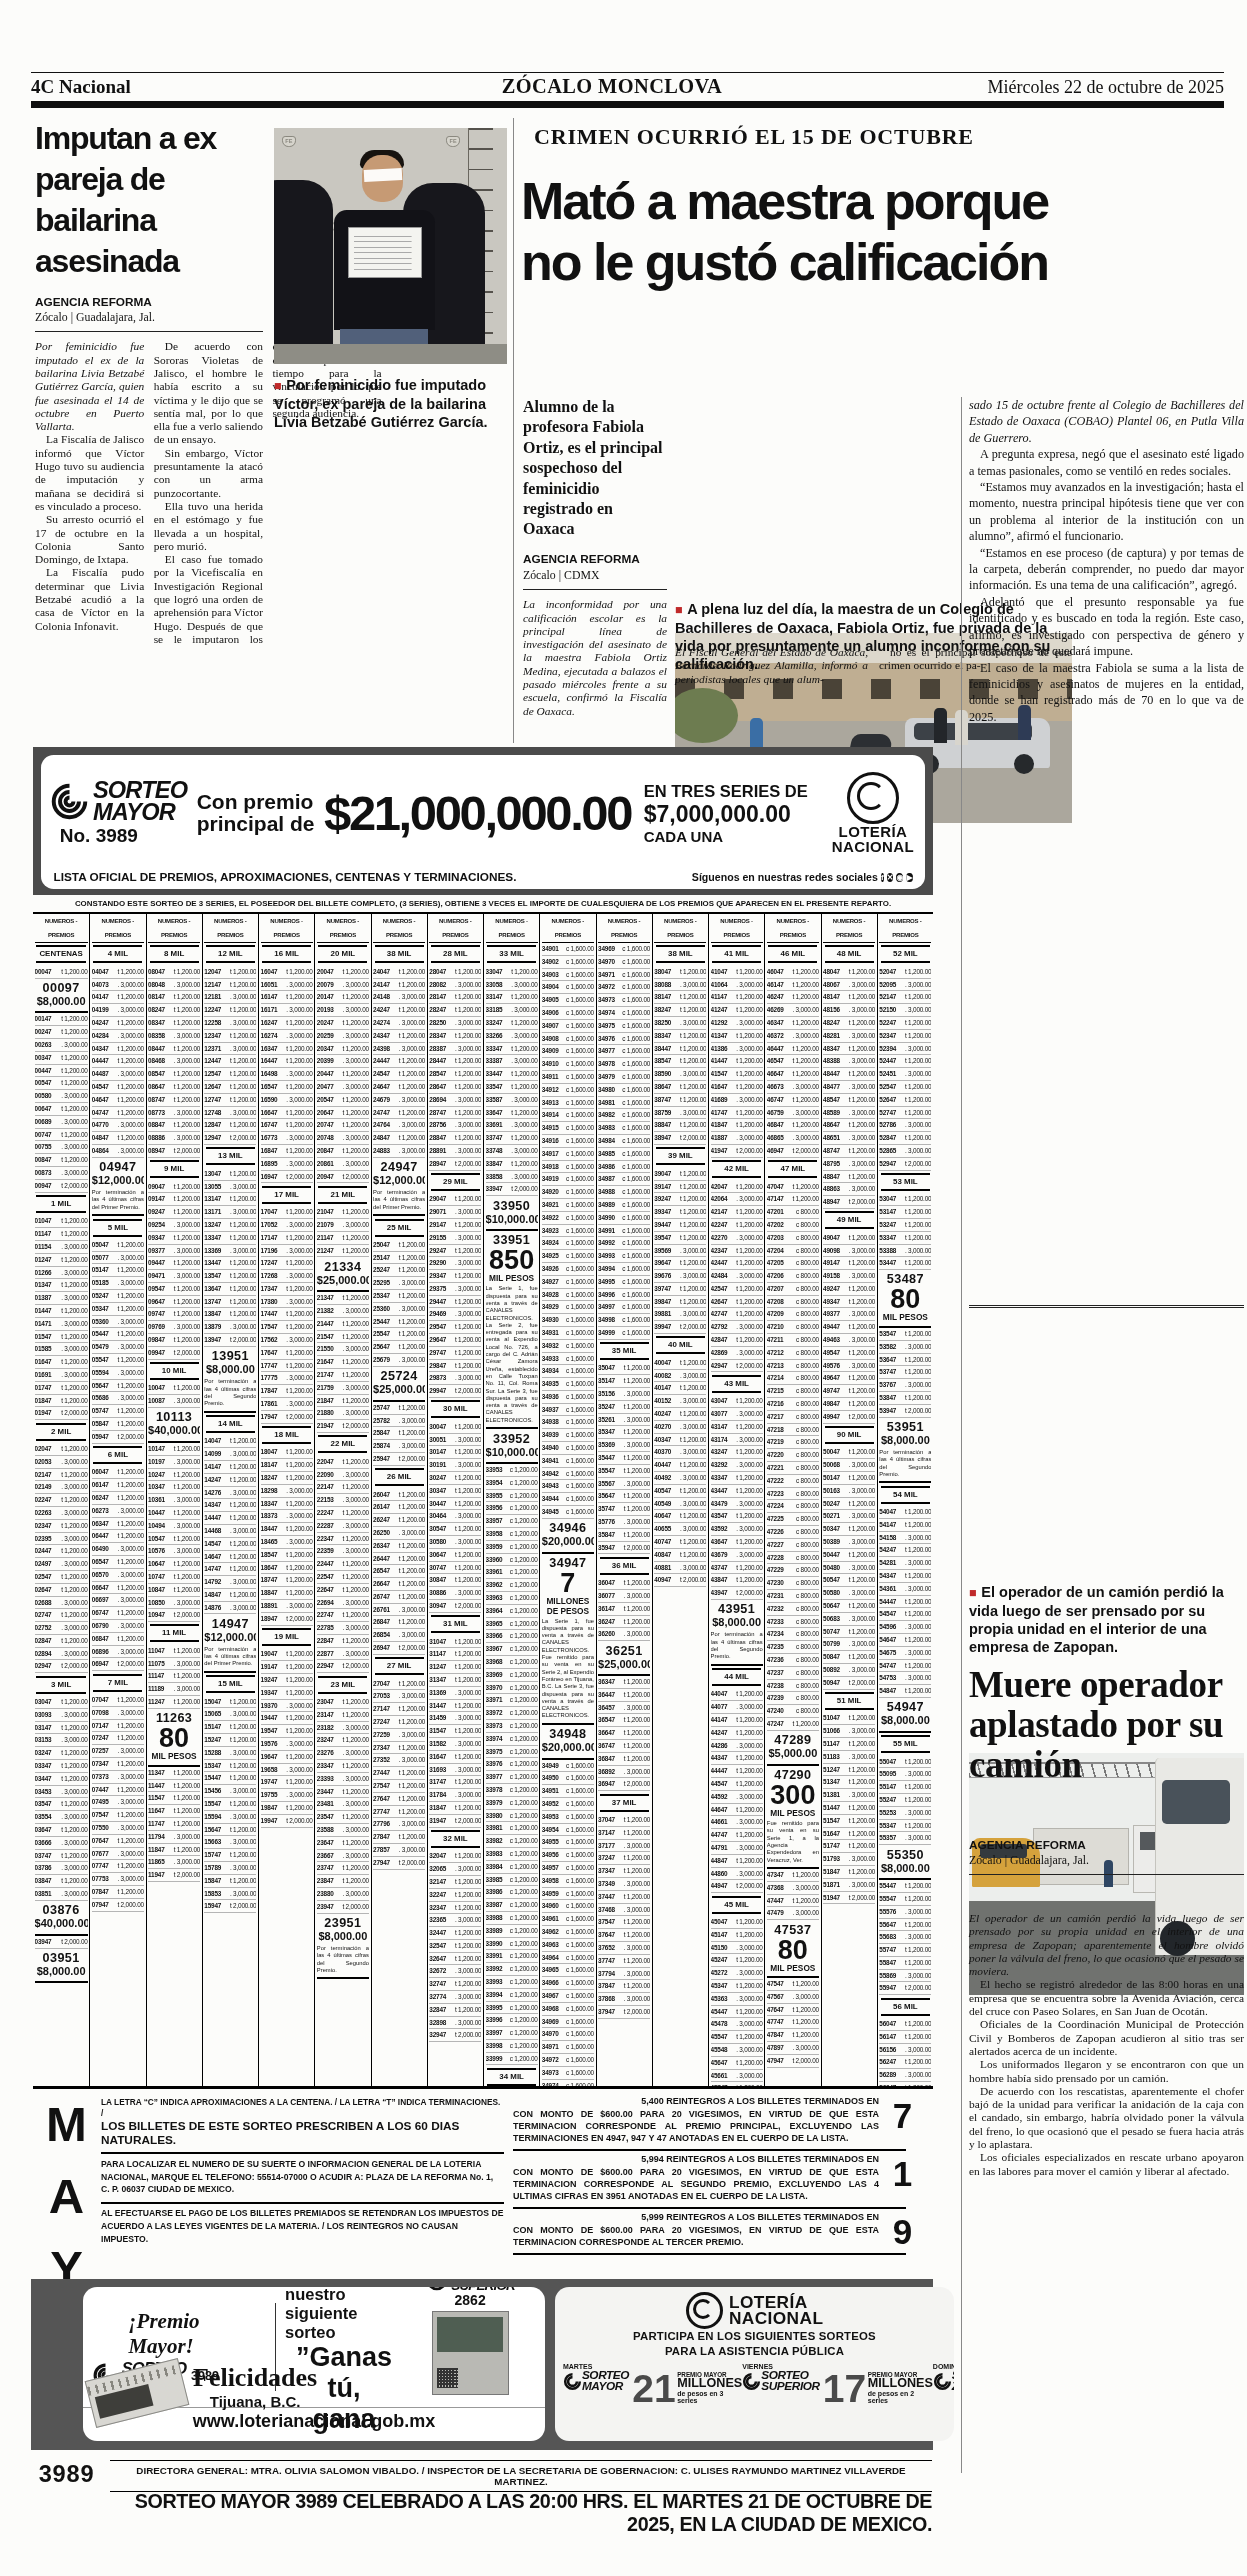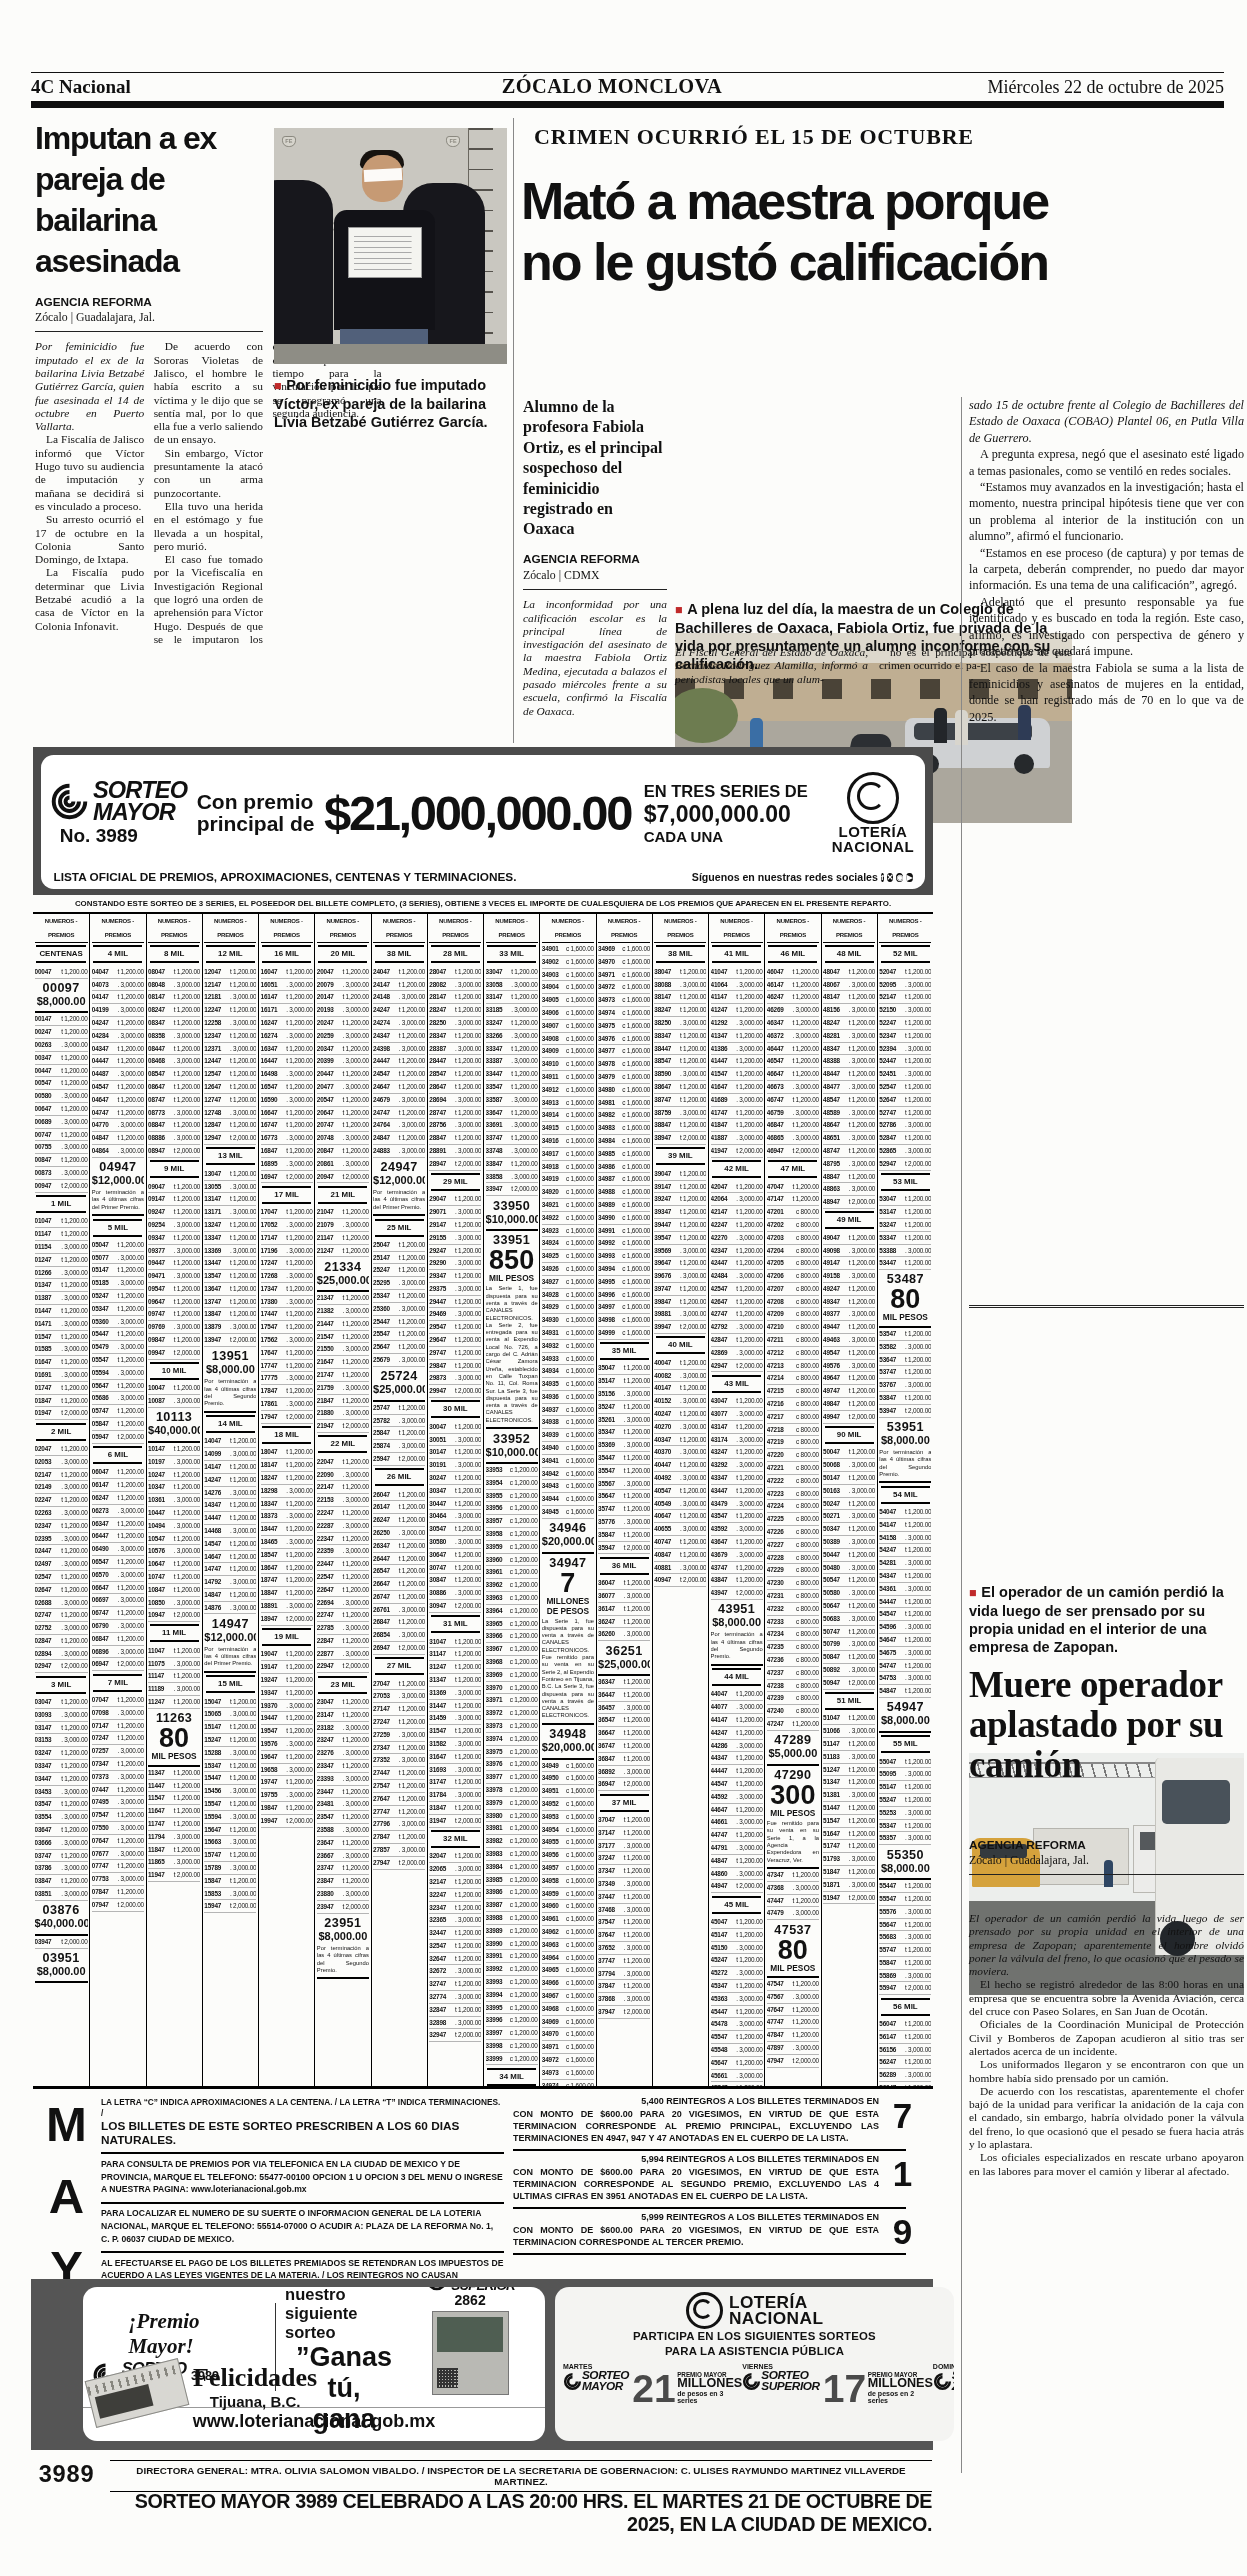--- a/index.html
+++ b/index.html
@@ -4845,23 +4845,20 @@
         </div>
       </div>
   </div>
 
   <div class="abs" id="legends">
     <div class="leg-item">
       <div class="leg-l1">LA LETRA “C” INDICA APROXIMACIONES A LA CENTENA. / LA LETRA “T” INDICA TERMINACIONES. /</div>
       <div class="leg-l2">LOS BILLETES DE ESTE SORTEO PRESCRIBEN A LOS 60 DIAS NATURALES.</div>
     </div>
     <div class="leg-item">
-      <div class="leg-p">PARA CONSULTA DE PREMIOS POR VIA TELEFONICA EN LA CIUDAD DE MEXICO Y DE PROVINCIA, MARQUE EL TELEFONO: 55477-00100 OPCION 1 U OPCION 3 DEL MENU O INGRESE A NUESTRA PAGINA: www.loterianacional.gob.mx</div>
-    </div>
-    <div class="leg-item">
       <div class="leg-p">PARA LOCALIZAR EL NUMERO DE SU SUERTE O INFORMACION GENERAL DE LA LOTERIA NACIONAL, MARQUE EL TELEFONO: 55514-07000 O ACUDIR A: PLAZA DE LA REFORMA No. 1, C. P. 06037 CIUDAD DE MEXICO.</div>
     </div>
     <div class="leg-item" style="border-bottom:none;">
       <div class="leg-p">AL EFECTUARSE EL PAGO DE LOS BILLETES PREMIADOS SE RETENDRAN LOS IMPUESTOS DE ACUERDO A LAS LEYES VIGENTES DE LA MATERIA. / LOS REINTEGROS NO CAUSAN IMPUESTO.</div>
     </div>
   </div>
   <div class="abs" id="reintegros">
       <div class="reint">
         <div class="first">5,400 REINTEGROS A LOS BILLETES TERMINADOS EN</div>
         <div class="rest">CON MONTO DE $600.00 PARA 20 VIGESIMOS, EN VIRTUD DE QUE ESTA TERMINACION CORRESPONDE AL PREMIO PRINCIPAL, EXCLUYENDO LAS TERMINACIONES EN 4947, 947 Y 47 ANOTADAS EN EL CUERPO DE LA LISTA.</div>

